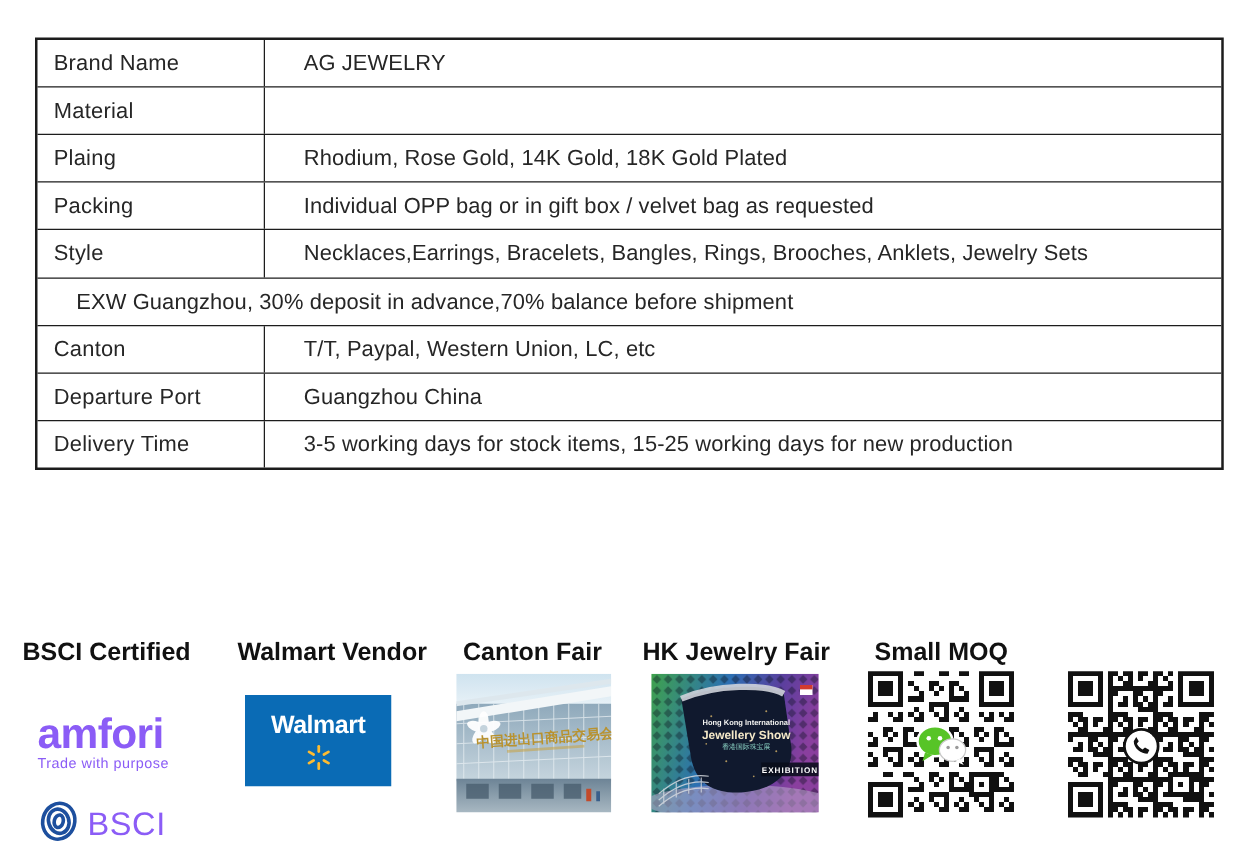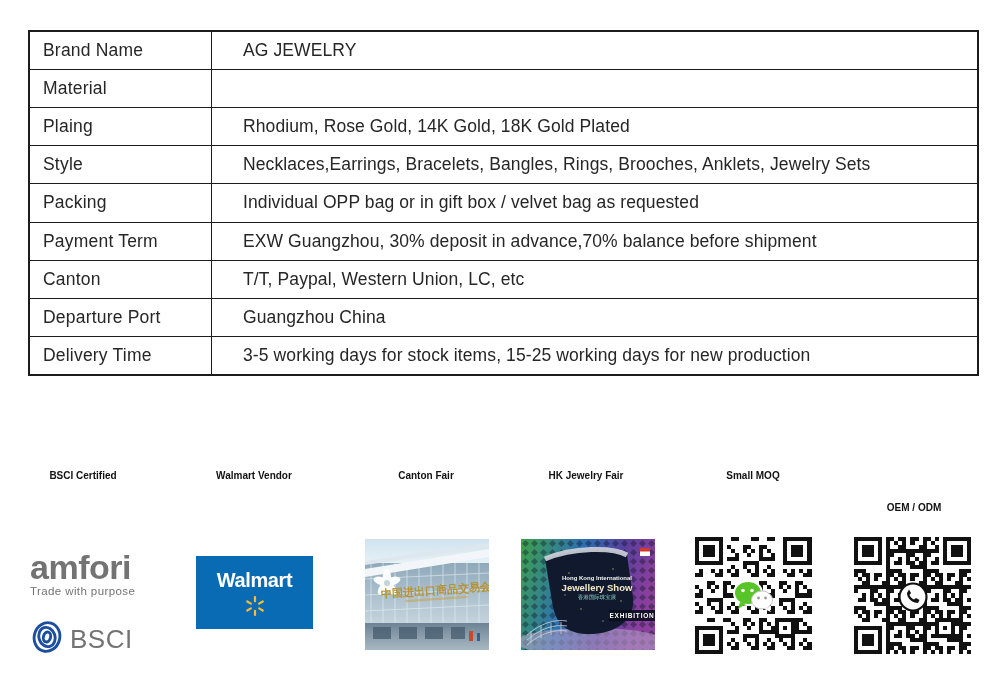--- a/index.html
+++ b/index.html
@@ -11,31 +11,31 @@
                 border:2px solid #1c1c1c; display:flex; flex-direction:column; background:#fff; }
   .spec-row { flex:1; display:flex; border-top:1.6px solid #1c1c1c; }
   .spec-row:first-child { border-top:none; }
   .spec-label { width:182px; flex:0 0 182px; border-right:1.6px solid #1c1c1c;
                 display:flex; align-items:center; padding-left:13px;
                 font-size:17.5px; color:#262626; letter-spacing:.2px; }
   .spec-value { flex:1; display:flex; align-items:center; padding-left:31px;
                 font-size:17.5px; color:#262626; letter-spacing:.1px; white-space:nowrap; overflow:hidden; }
 
   
-  .badge-label { position:absolute; top:470px; text-align:center;
-                 font-size:10px; font-weight:bold; color:#111; white-space:nowrap; }
+  .badge-label { position:absolute; top:511px; text-align:center;
+                 font-size:20px; font-weight:bold; color:#111; white-space:nowrap; }
   .bl1 { left:18px;  width:130px; }
   .bl2 { left:190px; width:128px; }
   .bl3 { left:358px; width:136px; }
   .bl4 { left:514px; width:144px; }
   .bl5 { left:689px; width:128px; }
   .bl6 { left:849px; width:130px;margin-top:32px; }
 
   
-  .amfori { position:absolute; left:30px; top:551px; width:116px; height:100px; color:#737373; }
+  .amfori { position:absolute; left:30px; top:571px; width:116px; height:100px; color:#8b5cf6; }
   .amfori-word { font-size:34px; font-weight:bold; letter-spacing:-.5px; line-height:32px; }
   .amfori-tag  { font-size:11.5px; letter-spacing:.4px; margin-top:2px; }
   .amfori-row  { display:flex; align-items:center; margin-top:22px; gap:6px; }
   .amfori-bsci { font-size:26px; letter-spacing:.5px; }
 
   
   .walmart-box { position:absolute; left:196px; top:556px; width:117px; height:73px;
                  background:#0a6bb5; display:flex; align-items:center; justify-content:center; gap:3px;flex-direction:column; }
   .walmart-word { color:#fff; font-size:20px; font-weight:bold; letter-spacing:-.4px; }
 
@@ -60,29 +60,28 @@
         <div class="spec-value">AG JEWELRY</div>
       </div>
     <div class="spec-row">
         <div class="spec-label">Material</div>
       </div>
     <div class="spec-row">
         <div class="spec-label">Plaing</div>
         <div class="spec-value">Rhodium, Rose Gold, 14K Gold, 18K Gold Plated</div>
       </div>
     <div class="spec-row">
+        <div class="spec-label">Packing</div>
+        <div class="spec-value">Individual OPP bag or in gift box / velvet bag as requested</div>
+      </div>
+    <div class="spec-row">
         <div class="spec-label">Style</div>
         <div class="spec-value">Necklaces,Earrings, Bracelets, Bangles, Rings, Brooches, Anklets, Jewelry Sets</div>
       </div>
     <div class="spec-row">
-        <div class="spec-label">Packing</div>
-        <div class="spec-value">Individual OPP bag or in gift box / velvet bag as requested</div>
-      </div>
-    <div class="spec-row">
-        <div class="spec-label">Payment Term</div>
         <div class="spec-value">EXW Guangzhou, 30% deposit in advance,70% balance before shipment</div>
       </div>
     <div class="spec-row">
         <div class="spec-label">Canton</div>
         <div class="spec-value">T/T, Paypal, Western Union, LC, etc</div>
       </div>
     <div class="spec-row">
         <div class="spec-label">Departure Port</div>
         <div class="spec-value">Guangzhou China</div>
       </div>

